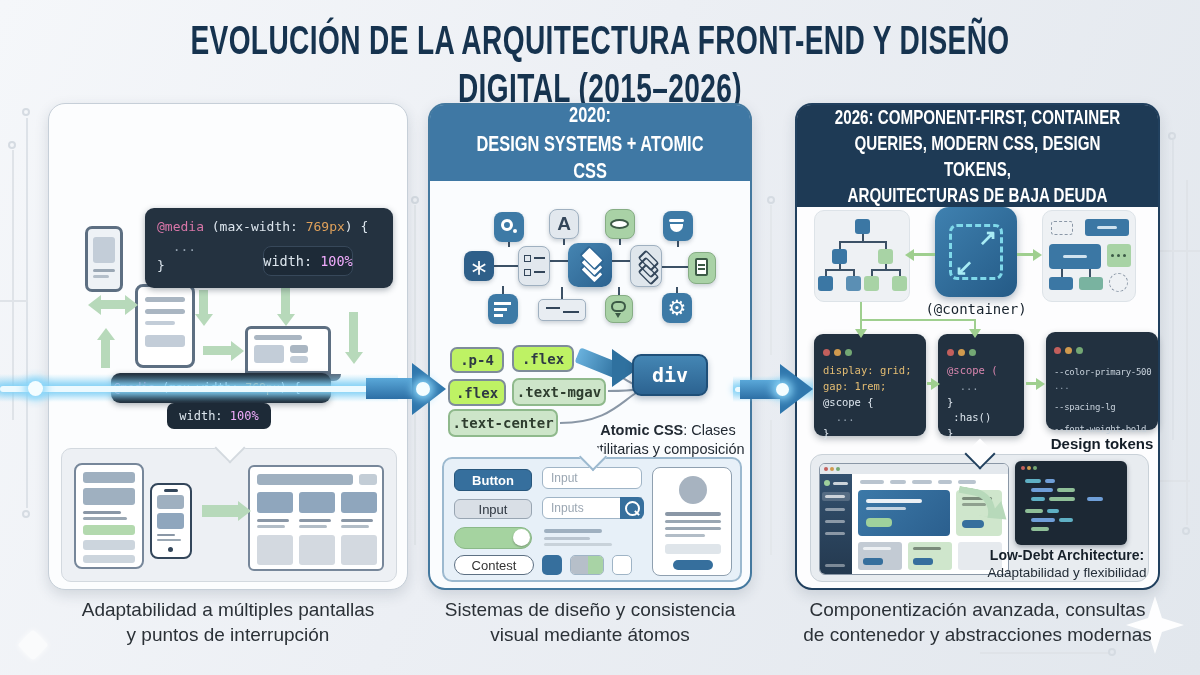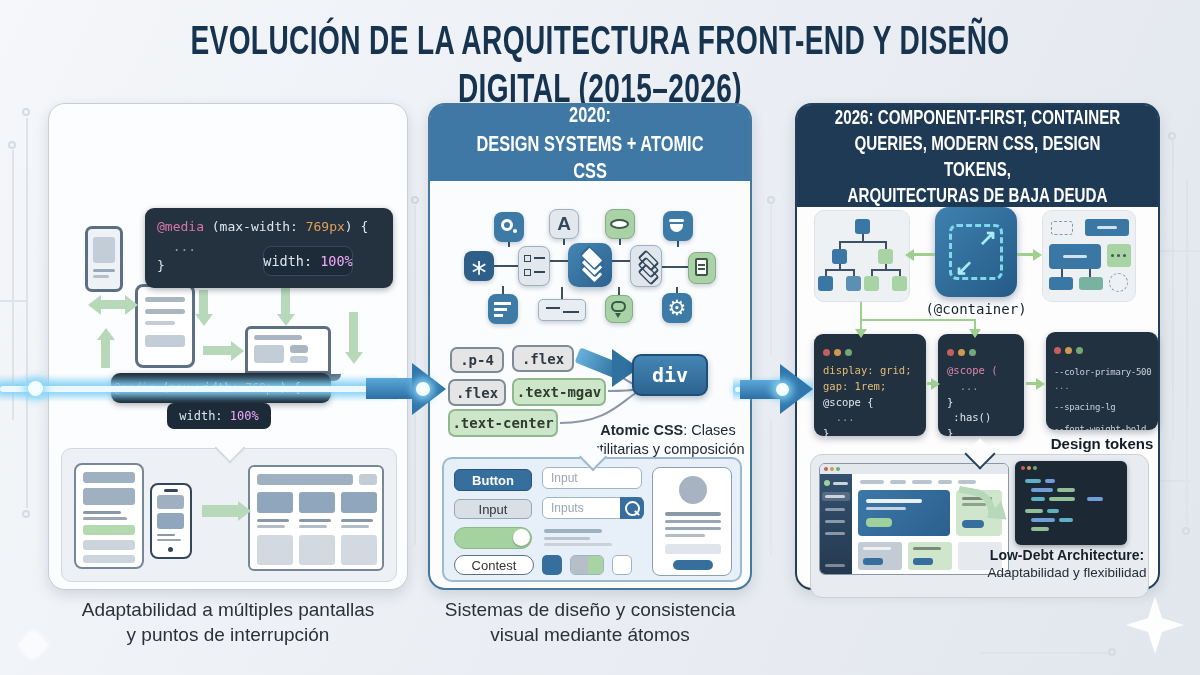--- a/index.html
+++ b/index.html
@@ -39,21 +39,21 @@
     border:10px solid transparent;border-left:none;border-right:13px solid #b7d9ba;}
   .gline{background:#9fcf8f;z-index:1;}
   .ghr{width:0;height:0;border:6px solid transparent;border-right:none;border-left:9px solid #9fcf8f;z-index:1;}
   .ghl{width:0;height:0;border:6px solid transparent;border-left:none;border-right:9px solid #9fcf8f;z-index:1;}
   .ghd{width:0;height:0;border:6px solid transparent;border-bottom:none;border-top:9px solid #9fcf8f;z-index:1;}
   .tile{background:#eef1f4;border-radius:10px;}
   .sat{border-radius:8px;box-shadow:0 2px 4px rgba(30,50,70,.22);display:flex;align-items:center;justify-content:center;z-index:2;}
   .conn{background:#3c5166;z-index:1;}
   .chip{display:flex;align-items:center;justify-content:center;font-family:"DejaVu Sans Mono",monospace;
     font-weight:bold;font-size:14px;z-index:2;}
-  .chip.gray{background:#e5e5e5;border:2px solid #7e8c9a;color:#2e3944;border-radius:7px;}
+  .chip.gray{background:#bef264;border:2px solid #7e8c9a;color:#2e3944;border-radius:7px;}
   .chip.green{background:#cde5c9;border:2px solid #8fb98c;color:#2e3d2e;border-radius:7px;}
   .lyr{position:absolute;left:50%;width:18px;height:18px;margin-left:-9px;border-radius:3px;
     transform:rotate(45deg) scale(1,.62);background:#fff;border:2px solid #2f6795;}
   .lyro{position:absolute;left:50%;width:15px;height:15px;margin-left:-7px;border-radius:3px;
     transform:rotate(45deg) scale(1,.6);background:transparent;border:2px solid #33465a;}
   .wb{border-radius:3px;}
   .notch{background:#fcfdfe;transform:rotate(45deg);z-index:3;}
   .mag{position:relative;width:11px;height:11px;border:2px solid #fff;border-radius:50%;display:inline-block;}
   .mag::after{content:"";position:absolute;width:6px;height:2px;background:#fff;transform:rotate(45deg);left:7px;top:9px;}
   .decor{z-index:0;}
@@ -413,21 +413,21 @@
         <div class="cl tok">--font-weight-bold</div>
         <div class="cl dim">...</div>
       </div>
     </div>
     <div class="a gline" style="left:130px;top:277px;width:8px;height:3px;"></div>
     <div class="a ghr" style="left:134px;top:273px;"></div>
     <div class="a gline" style="left:229px;top:277px;width:12px;height:3px;"></div>
     <div class="a ghr" style="left:239px;top:273px;"></div>
     <div class="a" style="left:249px;top:330px;width:112px;text-align:center;font-weight:bold;font-size:15px;color:#141e28;">Design tokens</div>
 
-    <div class="a" style="left:13px;top:349px;width:339px;height:144px;background:#e8ecf0;border:1.5px solid #c9d1d8;border-radius:12px;">
+    <div class="a" style="left:13px;top:349px;width:339px;height:128px;background:#e8ecf0;border:1.5px solid #c9d1d8;border-radius:12px;">
       <div class="a notch" style="left:158px;top:-12px;width:22px;height:22px;border-right:2.5px solid #21405e;border-bottom:2.5px solid #21405e;background:#fdfdfe;"></div>
       <div class="a" style="left:8px;top:8px;width:190px;height:112px;background:#fff;border:1.5px solid #8a97a6;border-radius:6px;overflow:hidden;">
         <span class="a" style="left:0;top:0;width:190px;height:10px;background:#e3e8ed;"></span>
         <span class="a dot" style="left:4px;top:3px;width:4px;height:4px;background:#c35f5c;border-radius:50%;"></span>
         <span class="a dot" style="left:10px;top:3px;width:4px;height:4px;background:#d09a4e;border-radius:50%;"></span>
         <span class="a dot" style="left:16px;top:3px;width:4px;height:4px;background:#74a874;border-radius:50%;"></span>
         <span class="a" style="left:0;top:10px;width:32px;height:102px;background:linear-gradient(180deg,#33516f,#24394f);"></span>
         <span class="a dot" style="left:4px;top:16px;width:6px;height:6px;background:#9fd19c;border-radius:50%;"></span>
         <span class="a wb" style="left:13px;top:18px;width:15px;height:3px;background:rgba(255,255,255,.75);"></span>
         <span class="a wb" style="left:2px;top:28px;width:28px;height:9px;background:rgba(255,255,255,.18);border-radius:2px;"></span>
@@ -479,17 +479,19 @@
         <span class="a wb" style="left:16px;top:57px;width:24px;height:4px;background:#6f9fd8;"></span>
         <span class="a wb" style="left:44px;top:57px;width:14px;height:4px;background:#5fb0c4;"></span>
         <span class="a wb" style="left:16px;top:66px;width:18px;height:4px;background:#8fbf98;"></span>
       </div>
       <div class="a" style="left:172px;top:92px;width:168px;text-align:center;line-height:1.25;">
         <div style="font-weight:bold;font-size:14px;color:#16202a;">Low-Debt Architecture:</div>
         <div style="font-size:13.5px;color:#242e38;">Adaptabilidad y flexibilidad</div>
       </div>
     </div>
   </section>
+  <div class="a caption pre" style="left:775px;top:597px;width:405px;">Componentización avanzada, consultas
+de contenedor y abstracciones modernas</div>
 
   <div class="a" style="left:1126px;top:596px;width:58px;height:58px;background:#fff;opacity:.95;clip-path:polygon(50% 0,62% 38%,100% 50%,62% 62%,50% 100%,38% 62%,0 50%,38% 38%);"></div>
   <div class="a" style="left:22px;top:634px;width:22px;height:22px;background:#fafbfc;transform:rotate(45deg);border-radius:3px;box-shadow:0 0 6px rgba(255,255,255,.9);"></div>
 
 </div>
 
 </body></html>

